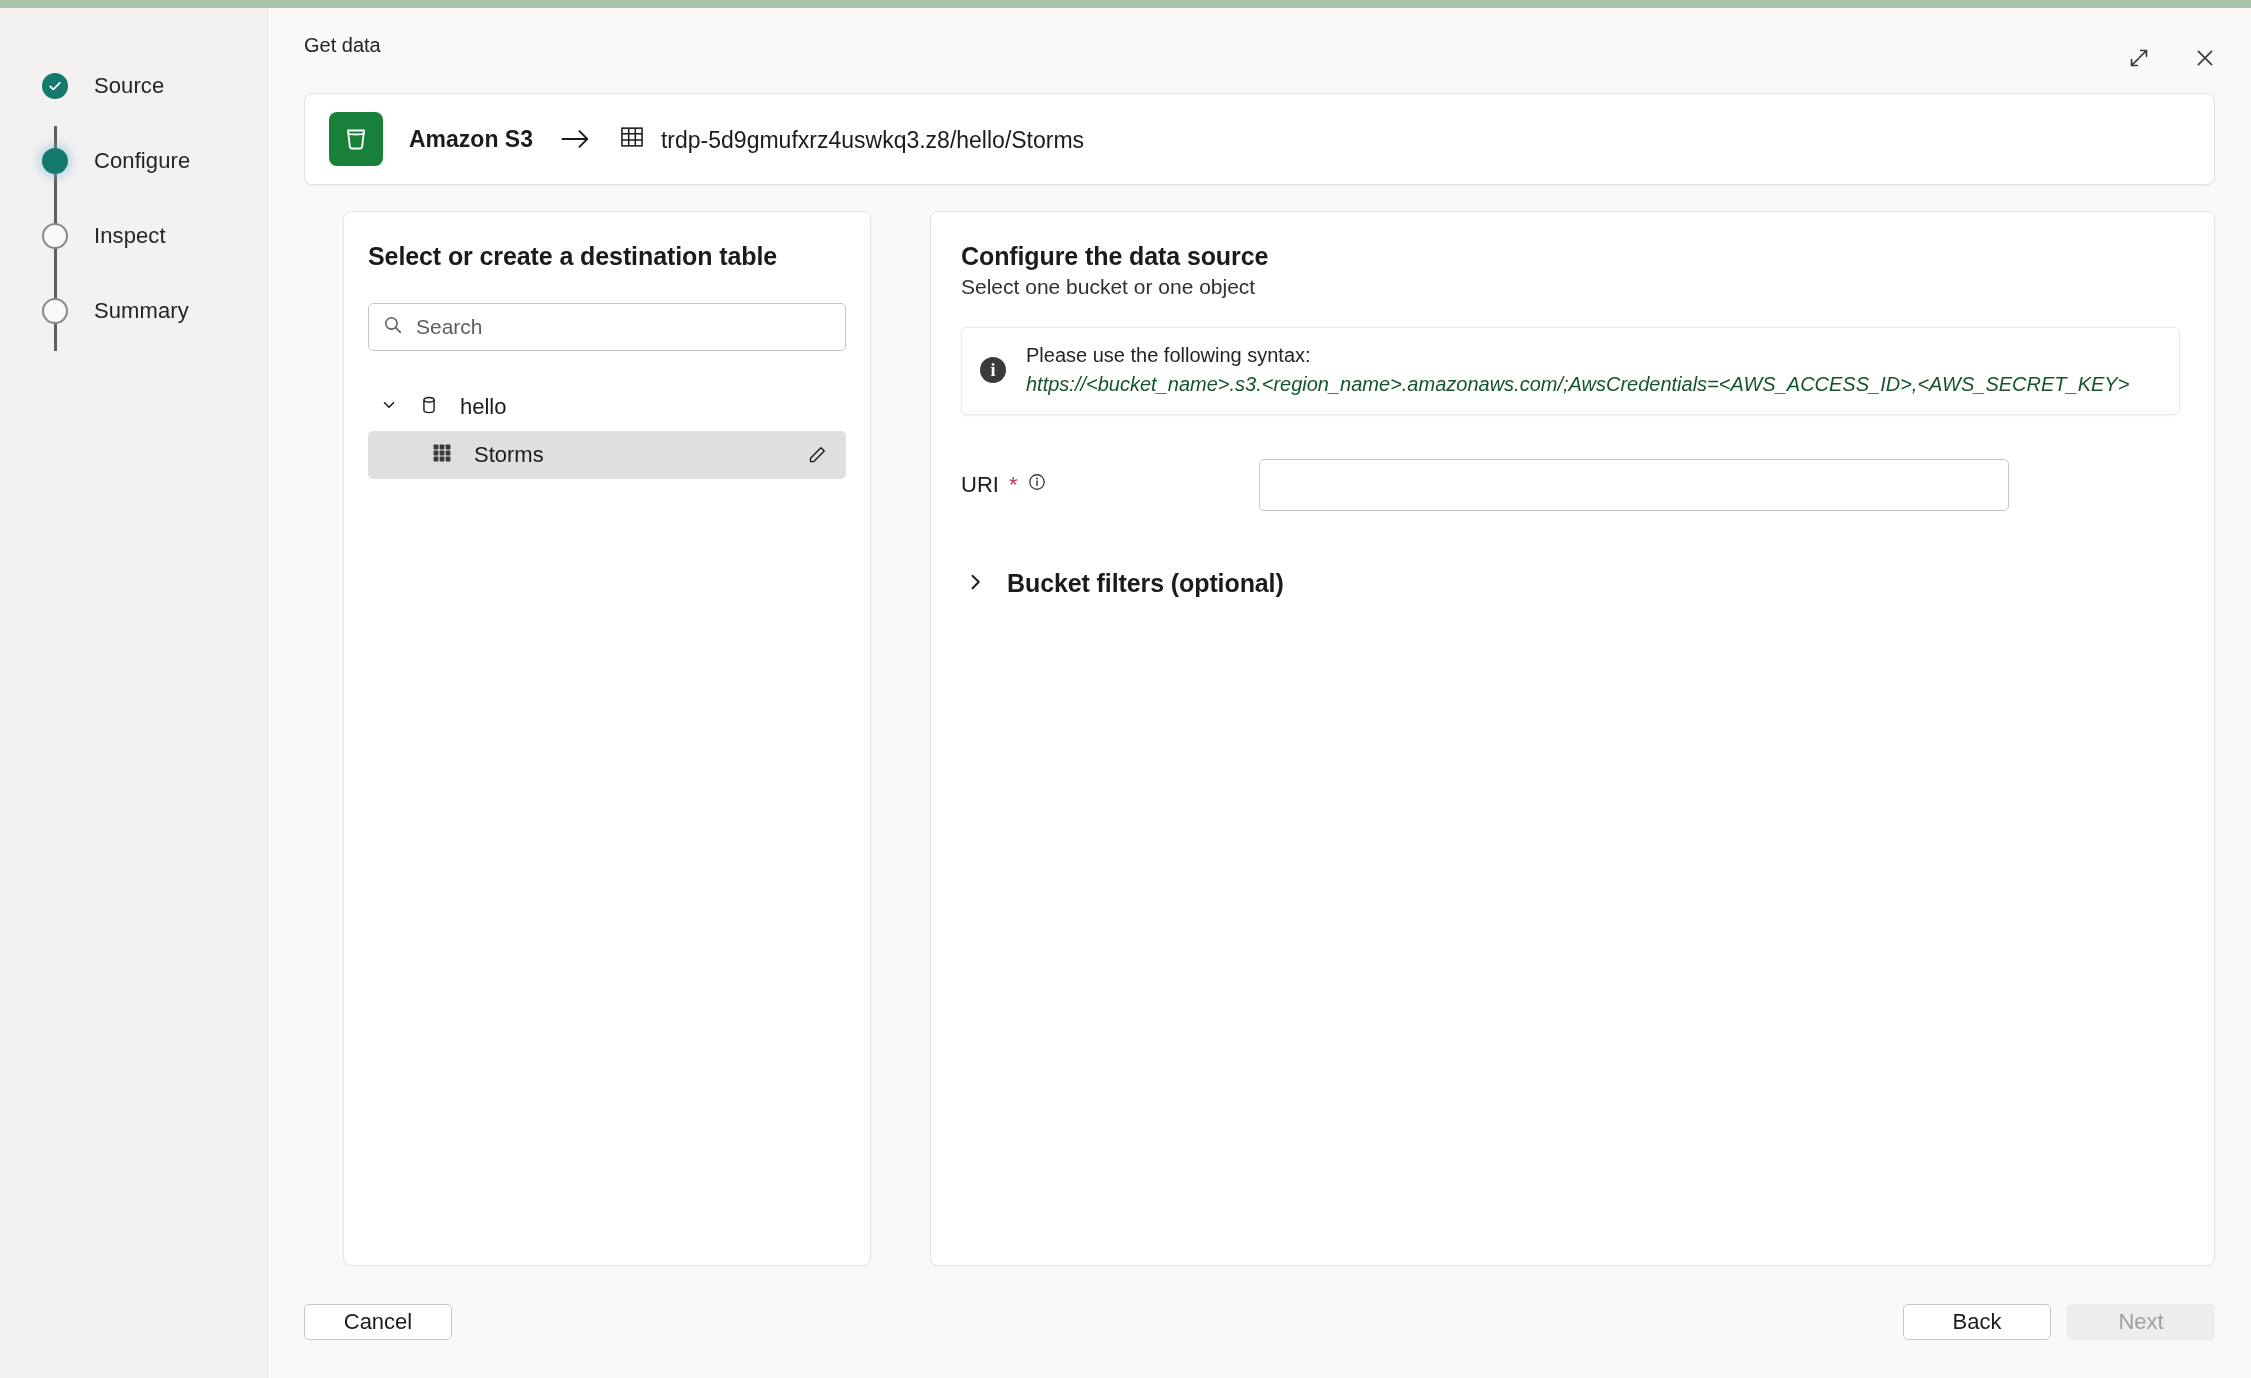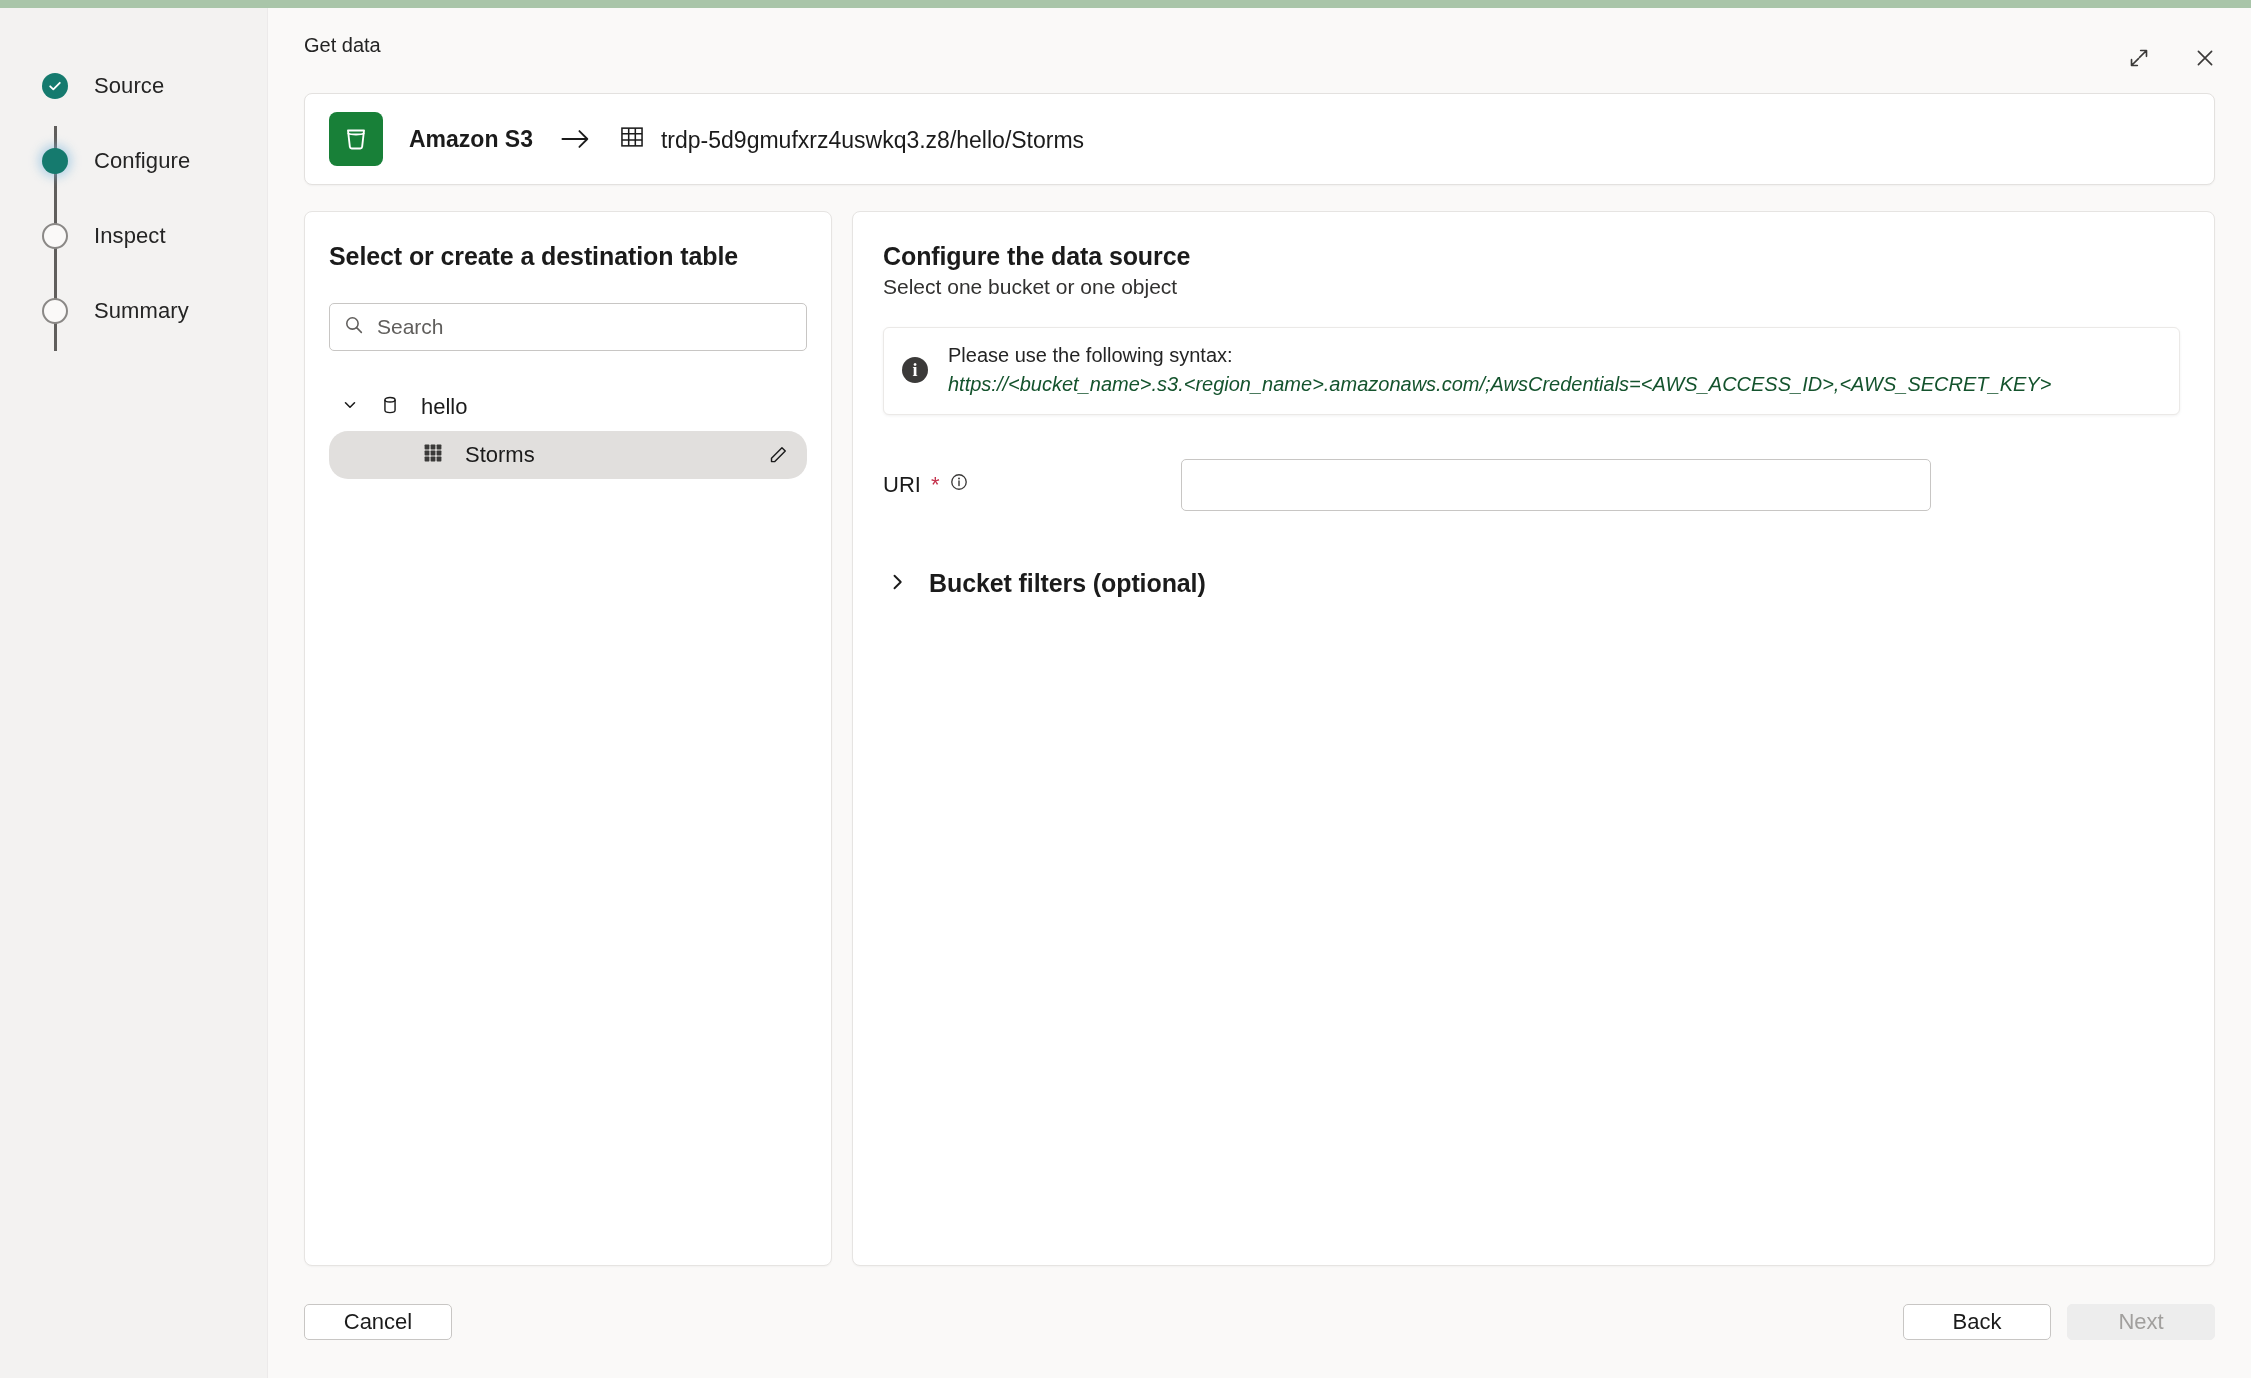--- a/index.html
+++ b/index.html
@@ -169,20 +169,21 @@
     min-height: 0;
   }
   .card {
     background: #ffffff;
     border: 1px solid #e6e4e2;
     border-radius: 8px;
     box-shadow: 0 1px 2px rgba(0,0,0,0.035);
     display: flex;
     flex-direction: column;
     min-height: 0;
+    margin-left: 39px;
   }
   .left-card { width: 528px; flex: 0 0 528px; padding: 30px 24px 24px 24px; }
   .right-card { flex: 1; padding: 30px 34px 24px 30px; min-width: 0; }
 
   .panel-title {
     font-size: 25px;
     font-weight: 600;
     color: #1b1b1b;
     margin-bottom: 4px;
     letter-spacing: -0.1px;
@@ -221,25 +222,24 @@
     display: flex;
     align-items: center;
     height: 48px;
     border-radius: 5px;
     cursor: pointer;
     gap: 20px;
     padding: 0 12px;
   }
   .tree-row.db { padding-left: 12px; }
   .tree-row.table {
-    padding-left: 92px;
+    padding-left: 62px;
     background: #e1dfdd;
     justify-content: flex-start;
     position: relative;
-    border-radius: 19px;
   }
   .tree-label { font-size: 22px; color: #1b1b1b; }
   .edit-btn {
     position: absolute;
     right: 14px;
     width: 30px; height: 30px;
     display: flex; align-items: center; justify-content: center;
     background: transparent; border: none; cursor: pointer;
     border-radius: 4px;
   }

